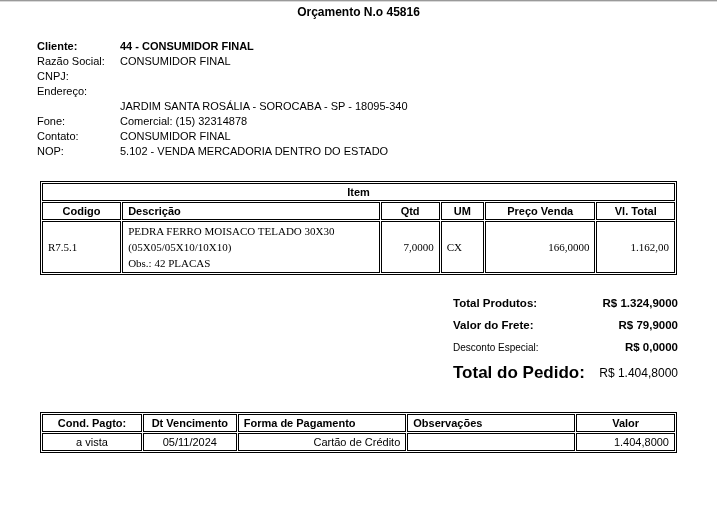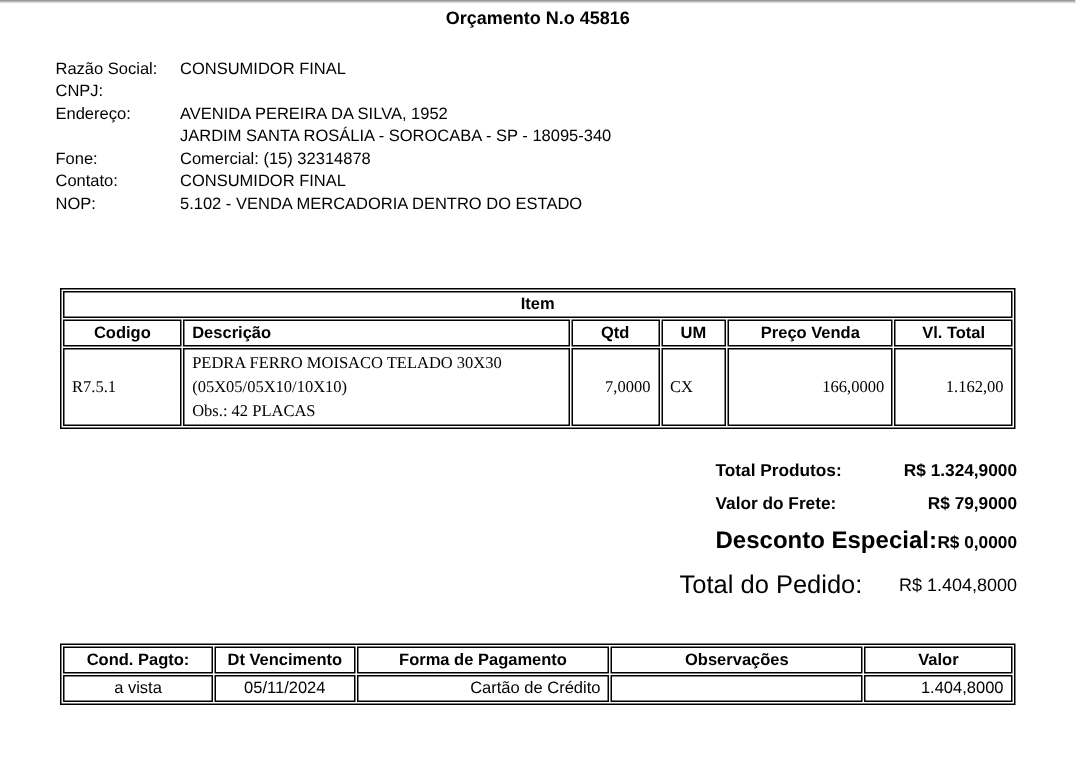--- a/index.html
+++ b/index.html
@@ -40,69 +40,72 @@
     font-size: 11px;
   }
   table.doc th, table.doc td {
     border: 1px solid #000;
     padding: 0 5px;
     line-height: 16px;
     overflow: hidden;
     white-space: nowrap;
   }
   table.doc th { font-weight: bold; text-align: center; }
-  .items { margin-top: 48px; }
+  .items { margin-top: 22px; }
   .items th.left, .items td.left { text-align: left; }
   .items td.right { text-align: right; }
   .items td { vertical-align: middle; font-family: Liberation Serif, serif; }
   .items td.desc { line-height: 16px; padding-top: 1px; padding-bottom: 1px; }
   .items td.desc div { line-height: 16px; }
   .row-tall td { height: 52px; }
   .row-mid td { height: 34px; }
   
   .totals { margin: 22px 39px 0 453px; width: 225px; }
   .totals-row {
     display: flex; justify-content: space-between;
     align-items: baseline; margin-bottom: 10px;
   }
-  .totals-label { font-weight: bold; font-size: 11.5px; margin-left: 24px; }
-  .totals-label.normal { font-weight: bold; font-size: 16px; }
+  .totals-label { font-weight: bold; font-size: 11.5px; }
+  .totals-label.normal { font-weight: normal; font-size: 10px; }
   .totals-value { font-weight: bold; font-size: 11.5px; text-align: right; }
   .grand-row {
     display: flex; justify-content: space-between;
     align-items: center; margin-top: 6px;
   }
-  .grand-label { font-weight: normal; font-size: 17px; }
+  .grand-label { font-weight: bold; font-size: 17px; }
   .grand-value { font-weight: normal; font-size: 12px; text-align: center; }
   
   .payment { margin-top: 29px; }
-  .payment th.left { text-align: center; }
+  .payment th.left { text-align: left; }
   .payment td.center { text-align: center; }
   .payment td.left { text-align: right; }
   .payment td.right { text-align: right; }
   .payment th, .payment td { height: 16px; }
 </style>
 </head>
 <body>
 
 <div class="topbar"></div>
 
 <div class="page-title">Orçamento N.o 45816</div>
 
 <div class="client-block">
   <div class="client-row">
+    <span class="client-label bold">Cliente:</span>
+    <span class="client-value bold">44 - CONSUMIDOR FINAL</span>
+  </div>
+  <div class="client-row">
     <span class="client-label">Razão Social:</span>
     <span class="client-value">CONSUMIDOR FINAL</span>
   </div>
   <div class="client-row">
     <span class="client-label">CNPJ:</span>
   </div>
   <div class="client-row">
     <span class="client-label">Endereço:</span>
-    <span class="client-value">AVENIDA PEREIRA DA SILVA, 1952</span>
   </div>
   <div class="client-row">
     <span class="client-label"></span>
     <span class="client-value">JARDIM SANTA ROSÁLIA - SOROCABA - SP - 18095-340</span>
   </div>
   <div class="client-row">
     <span class="client-label">Fone:</span>
     <span class="client-value">Comercial: (15) 32314878</span>
   </div>
   <div class="client-row">

